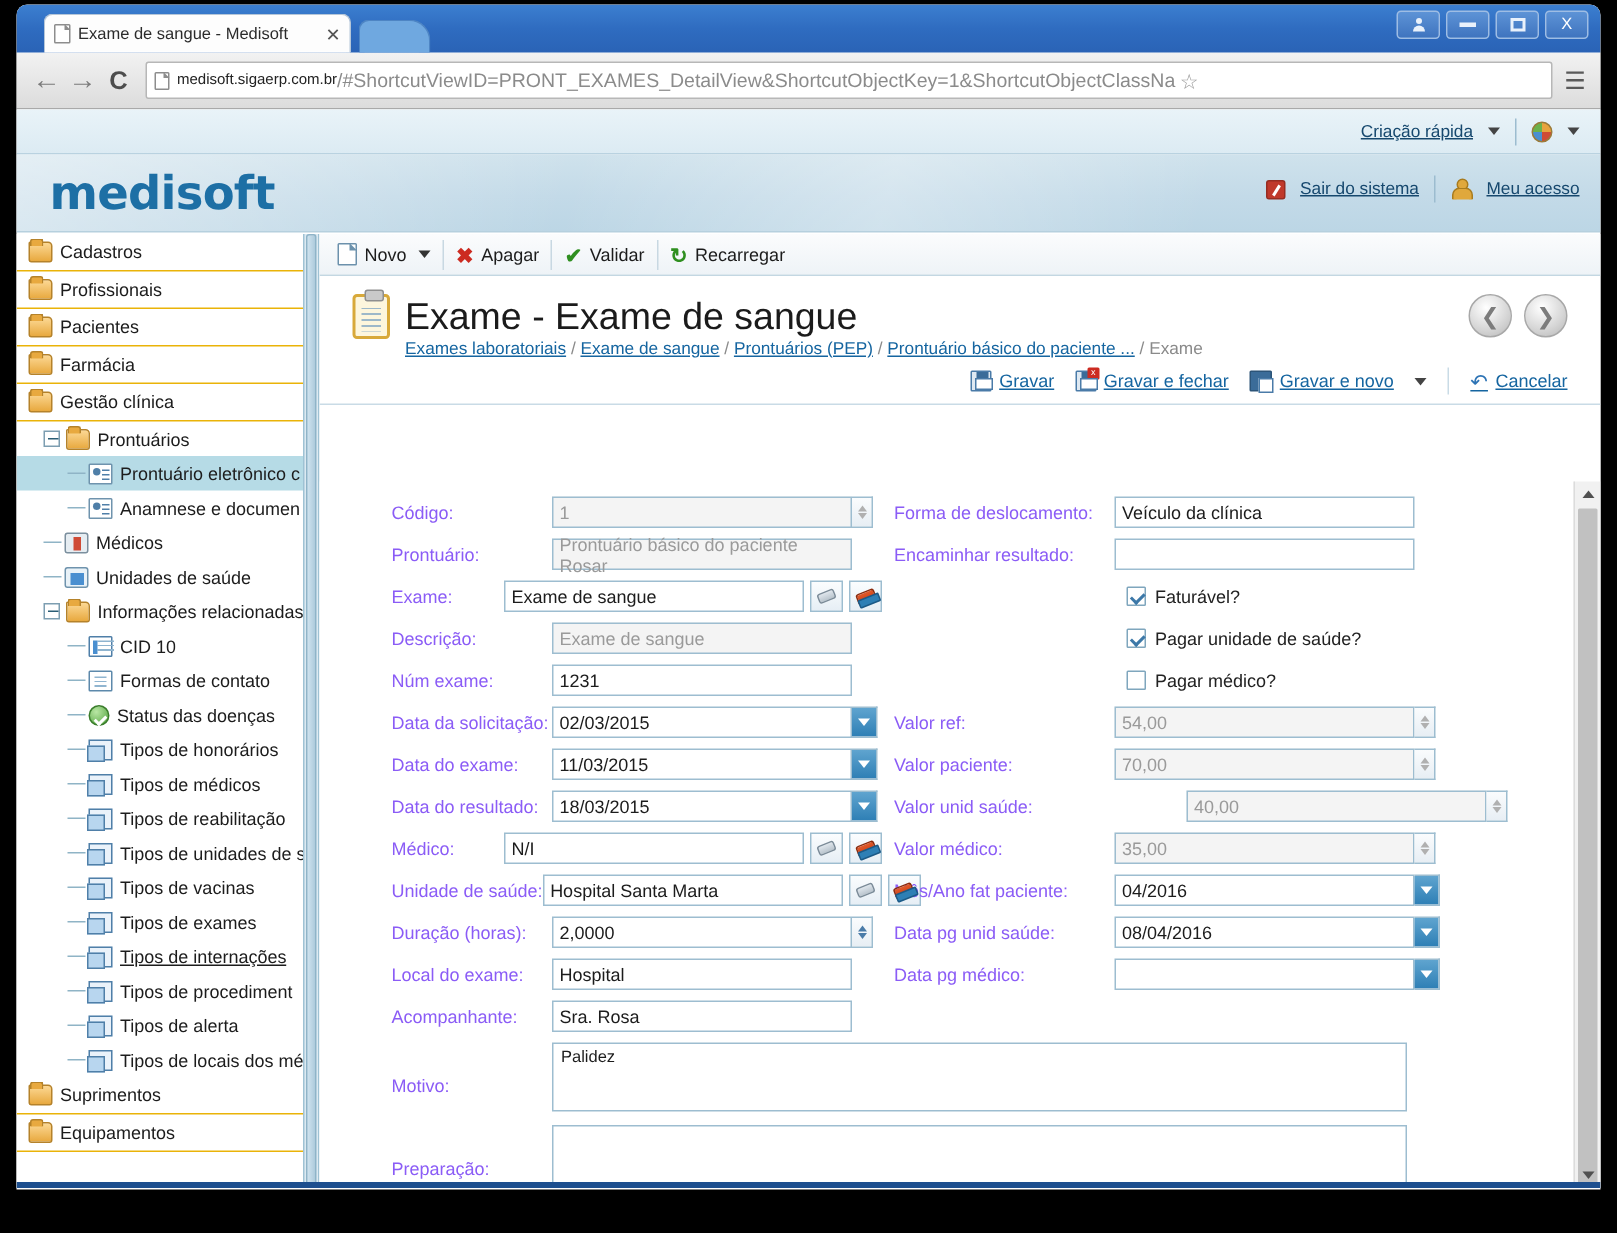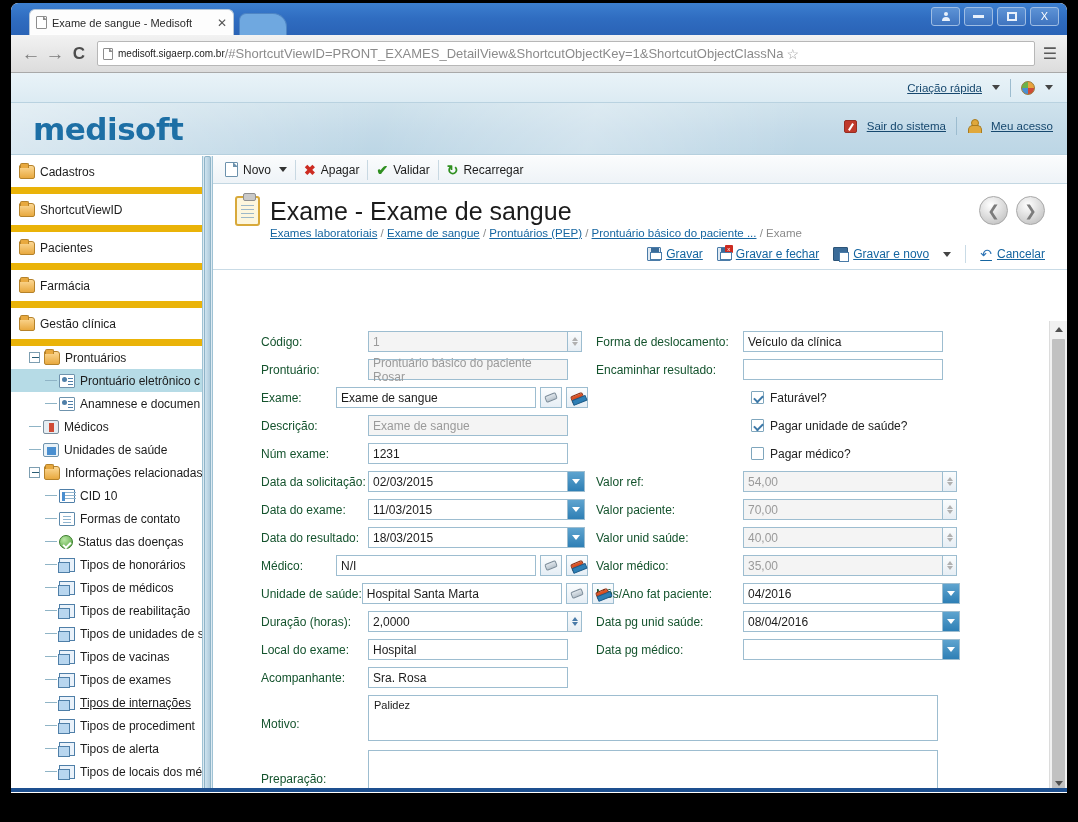--- a/index.html
+++ b/index.html
@@ -148,23 +148,23 @@
   #bodyarea { position:absolute; top:83px; left:0; right:0; bottom:0; display:flex; }
 
   
   #sidebar {
     width:202px; background:#fff; position:relative;
     border-right:1px solid #9fc2d4;
     overflow:hidden;
   }
   #sidelist { position:absolute; inset:0 10px 10px 0; overflow:hidden; }
   .side-row {
-    display:flex; align-items:center; height:38px;
+    display:flex; align-items:center; height:25px;
     font-size:12px; color:#1c1c1c; white-space:nowrap;
-    border-bottom:7px solid #eab308; padding-left:8px; cursor:pointer;
+    border-bottom:1px solid #eab308; padding-left:8px; cursor:pointer;
   }
   .side-row.child { border-bottom:none; height:23px; }
   .side-row.sel { background:#b6dbe6; }
   .side-row .lbl { overflow:hidden; }
   .expander {
     width:11px;height:11px;border:1px solid #7d9eb1;background:#fff;
     position:relative; flex:0 0 auto; margin-right:4px;
   }
   .expander:before{content:"";position:absolute;left:2px;top:4px;width:7px;height:1px;background:#2a5d75;}
   .treeline { width:12px;height:1px;background:#8fb4c6;flex:0 0 auto;margin-right:2px; }
@@ -261,21 +261,21 @@
   .ico-savenew { width:15px;height:14px;background:#3b6c99;border:1px solid #2c5478;border-radius:1px;position:relative;flex:0 0 auto;}
   .ico-savenew:after{content:"";position:absolute;right:-2px;bottom:-2px;width:8px;height:8px;background:#fff;border:1px solid #4a7ba8;}
   .ico-undo { color:#2e74b5; font-size:14px; line-height:1; }
   .adiv { width:1px; height:18px; background:#c9dbe6; }
 
   
   #formscroll { position:absolute; left:0; right:18px; top:165px; bottom:0; overflow:hidden; background:#fff; }
   #formarea { position:relative; padding-top:10px; }
   .frow { display:flex; align-items:center; margin-bottom:7px; }
   .fcol { display:flex; align-items:center; }
-  .flabel { font-size:12px; color:#14532d; white-space:nowrap; }
+  .flabel { font-size:12px; color:#8b5cf6; white-space:nowrap; }
   .lcol .flabel { width:155px; padding-left:48px; }
   .rcol .flabel { width:155px; padding-left:8px; }
 
   .inp {
     height:21px; border:1px solid #9dbdd0; background:#fff;
     font-size:12px; color:#1c1c1c; padding:0 4px;
     display:flex; align-items:center;
     font-family:"Liberation Sans", sans-serif;
   }
   .inp.ro { background:#f4f4f4; color:#9a9a9a; }
@@ -404,21 +404,21 @@
     <div id="bodyarea">
 
       <div id="sidebar">
         <div id="sidelist">
             <div class="side-row" style="padding-left: 8px;">
               <span class="ico ico-folder"></span>
               <span class="lbl">Cadastros</span>
             </div>
             <div class="side-row" style="padding-left: 8px;">
               <span class="ico ico-folder"></span>
-              <span class="lbl">ShortcutViewID</span>
+              <span class="lbl">Profissionais</span>
             </div>
             <div class="side-row" style="padding-left: 8px;">
               <span class="ico ico-folder"></span>
               <span class="lbl">Pacientes</span>
             </div>
             <div class="side-row" style="padding-left: 8px;">
               <span class="ico ico-folder"></span>
               <span class="lbl">Farmácia</span>
             </div>
             <div class="side-row" style="padding-left: 8px;">
@@ -750,21 +750,21 @@
                       <span class="inp w200">18/03/2015</span>
                       <span class="ddbtn">
                         <span class="dc"></span>
                       </span>
                     </span>
                   </div>
                 </div>
                 <div>
                   <div class="fcol rcol">
                     <span class="flabel">Valor unid saúde:</span>
-                    <span style="display: flex; align-items: center;">
+                    <span style="display: flex; align-items: center; margin-left: 48px;">
                       <span class="inp w200 ro">40,00</span>
                       <span class="spin ro">
                         <span class="up"></span>
                         <span class="dn"></span>
                       </span>
                     </span>
                   </div>
                 </div>
               </div>
               <div class="frow">

